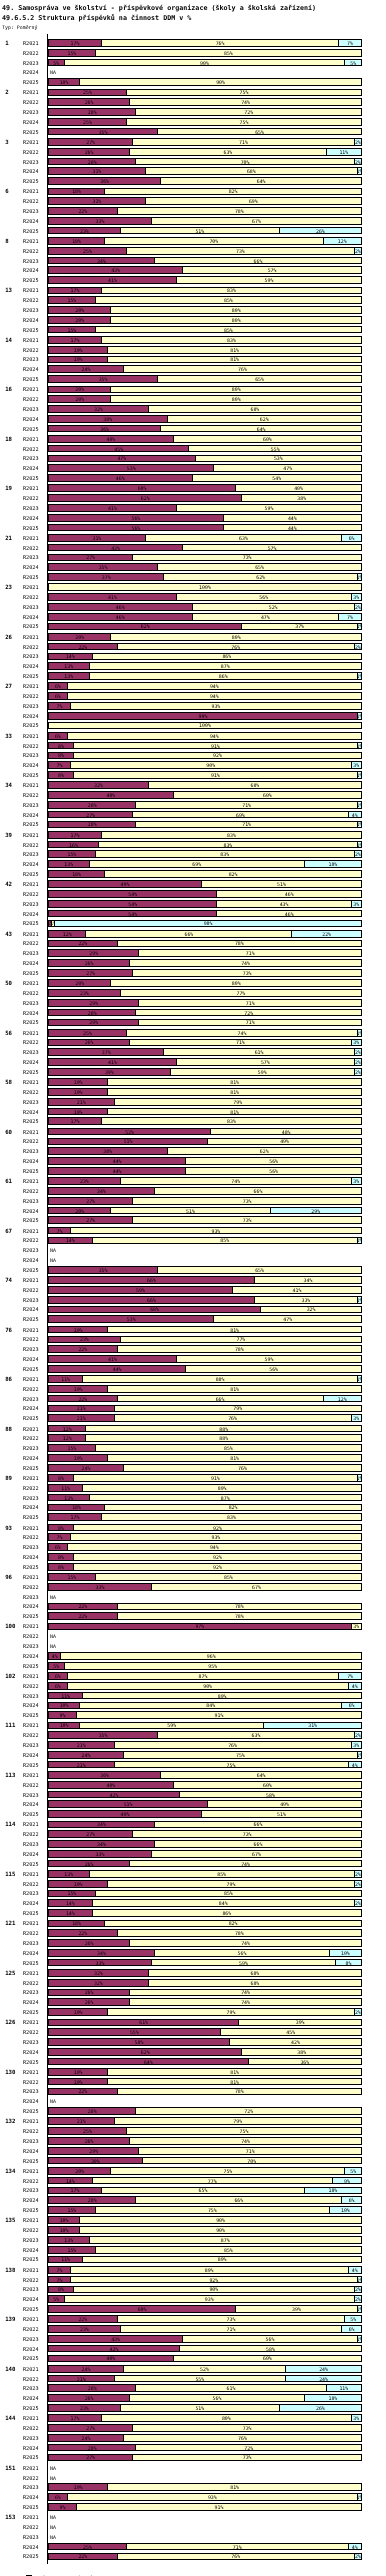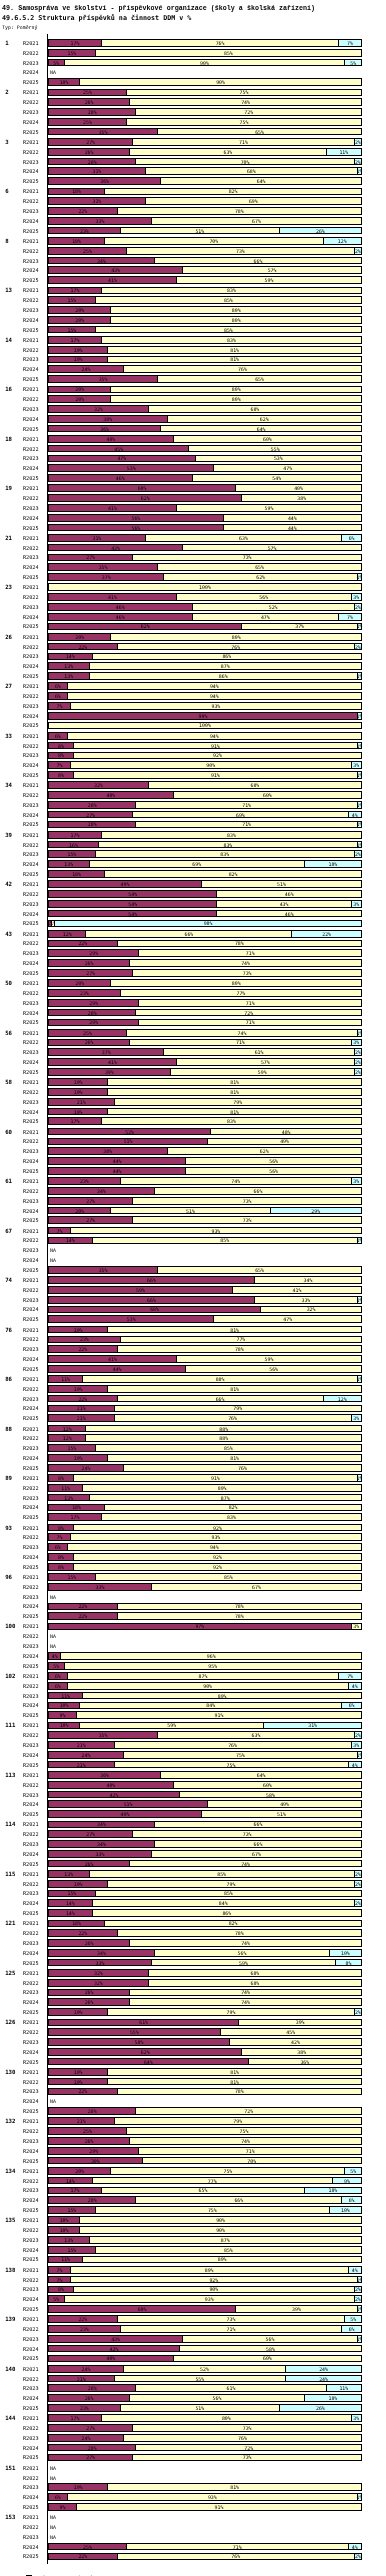--- a/index.html
+++ b/index.html
@@ -1,19 +1,19 @@
 <!DOCTYPE html>
 <html style="font-size:8.2px"><head>
 <meta charset="utf-8">
 <style>
   html,body{margin:0;padding:0;background:#fff;}
   body{width:386px;height:2668px;overflow:hidden;color:#000;
        font-family:"DejaVu Sans Mono", monospace;}
   .titles{padding:3.1px 0 0 2.1px;}
-  .title{font-size:6.7px;font-weight:bold;line-height:10.3px;white-space:nowrap;font-family:Liberation Mono, monospace;}
+  .title{font-size:6.7px;font-weight:bold;line-height:10.3px;white-space:nowrap;}
   .subtitle{font-size:6.7px;font-weight:bold;line-height:10.3px;white-space:nowrap;}
   .typeline{font-size:4.9px;line-height:7.2px;}
   .chart{position:relative;margin-top:7.2px;}
   .axis{position:absolute;left:47px;top:-3.6px;bottom:-2.6px;width:0.5px;background:#000;z-index:0;}
   .group{margin-bottom:0.5px;}
   .row{display:flex;align-items:center;height:9.8px;position:relative;}
   .gid{width:23px;padding-left:5.2px;box-sizing:border-box;font-size:5.7px;font-weight:bold;}
   .plabel{width:25px;font-size:5.2px;}
   .bar{position:relative;z-index:1;display:flex;width:314px;height:7.7px;
        border:0.5px solid #000;box-sizing:border-box;overflow:hidden;background:#fff;}

